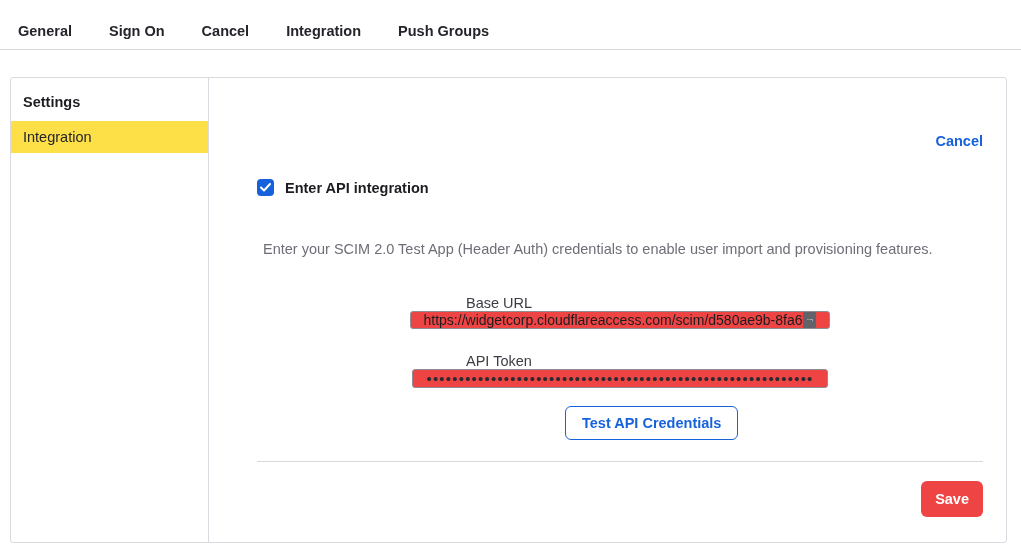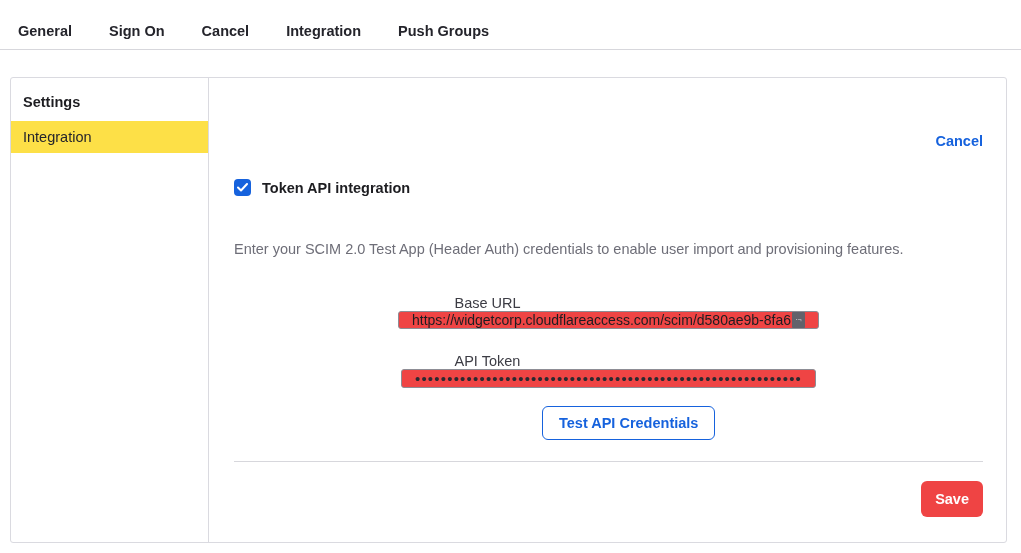--- a/index.html
+++ b/index.html
@@ -34,20 +34,21 @@
   }
 
   
   .panel {
     margin: 27px 14px 8px 10px;
     border: 1px solid #dadae0;
     border-radius: 3px;
     display: flex;
     min-height: 466px;
     background: #fff;
+    gap: 23px;
   }
 
   
   .sidebar {
     width: 198px;
     flex: none;
     border-right: 1px solid #dadae0;
     padding-top: 7px;
   }
   .sidebar-header {
@@ -92,20 +93,21 @@
     flex: none;
   }
   .checkbox svg { display: block; }
   .checkbox-label { font-weight: 700; font-size: 14.5px; }
 
   .description {
     margin-top: 44px;
     color: #6e6e78;
     font-size: 14.5px;
     line-height: 19px;
+    margin-left: 6px;
   }
 
   .form-row {
     display: flex;
     align-items: center;
     margin-top: 36px;
     flex-direction: column;
   }
   .form-row + .form-row { margin-top: 24px; }
   .form-label {
@@ -202,21 +204,21 @@
     </div>
 
     <div class="checkbox-row">
       <span class="checkbox">
         <span>
           <svg width="11" height="9" viewBox="0 0 11 9" fill="none">
             <path d="M1 4.5L4 7.5L10 1" stroke="#ffffff" stroke-width="2" stroke-linecap="round" stroke-linejoin="round"></path>
           </svg>
         </span>
       </span>
-      <span class="checkbox-label">Token API integration</span>
+      <span class="checkbox-label">Enter API integration</span>
     </div>
 
     <p class="description">Enter your SCIM 2.0 Test App (Header Auth) credentials to enable user import and provisioning features.</p>
 
     <div class="form-row">
       <label class="form-label">Base URL</label>
       <div class="text-input">
         <span class="input-text">https://widgetcorp.cloudflareaccess.com/scim/d580ae9b-8fa6</span>
         <span class="cursor-block">·¬</span>
       </div>

